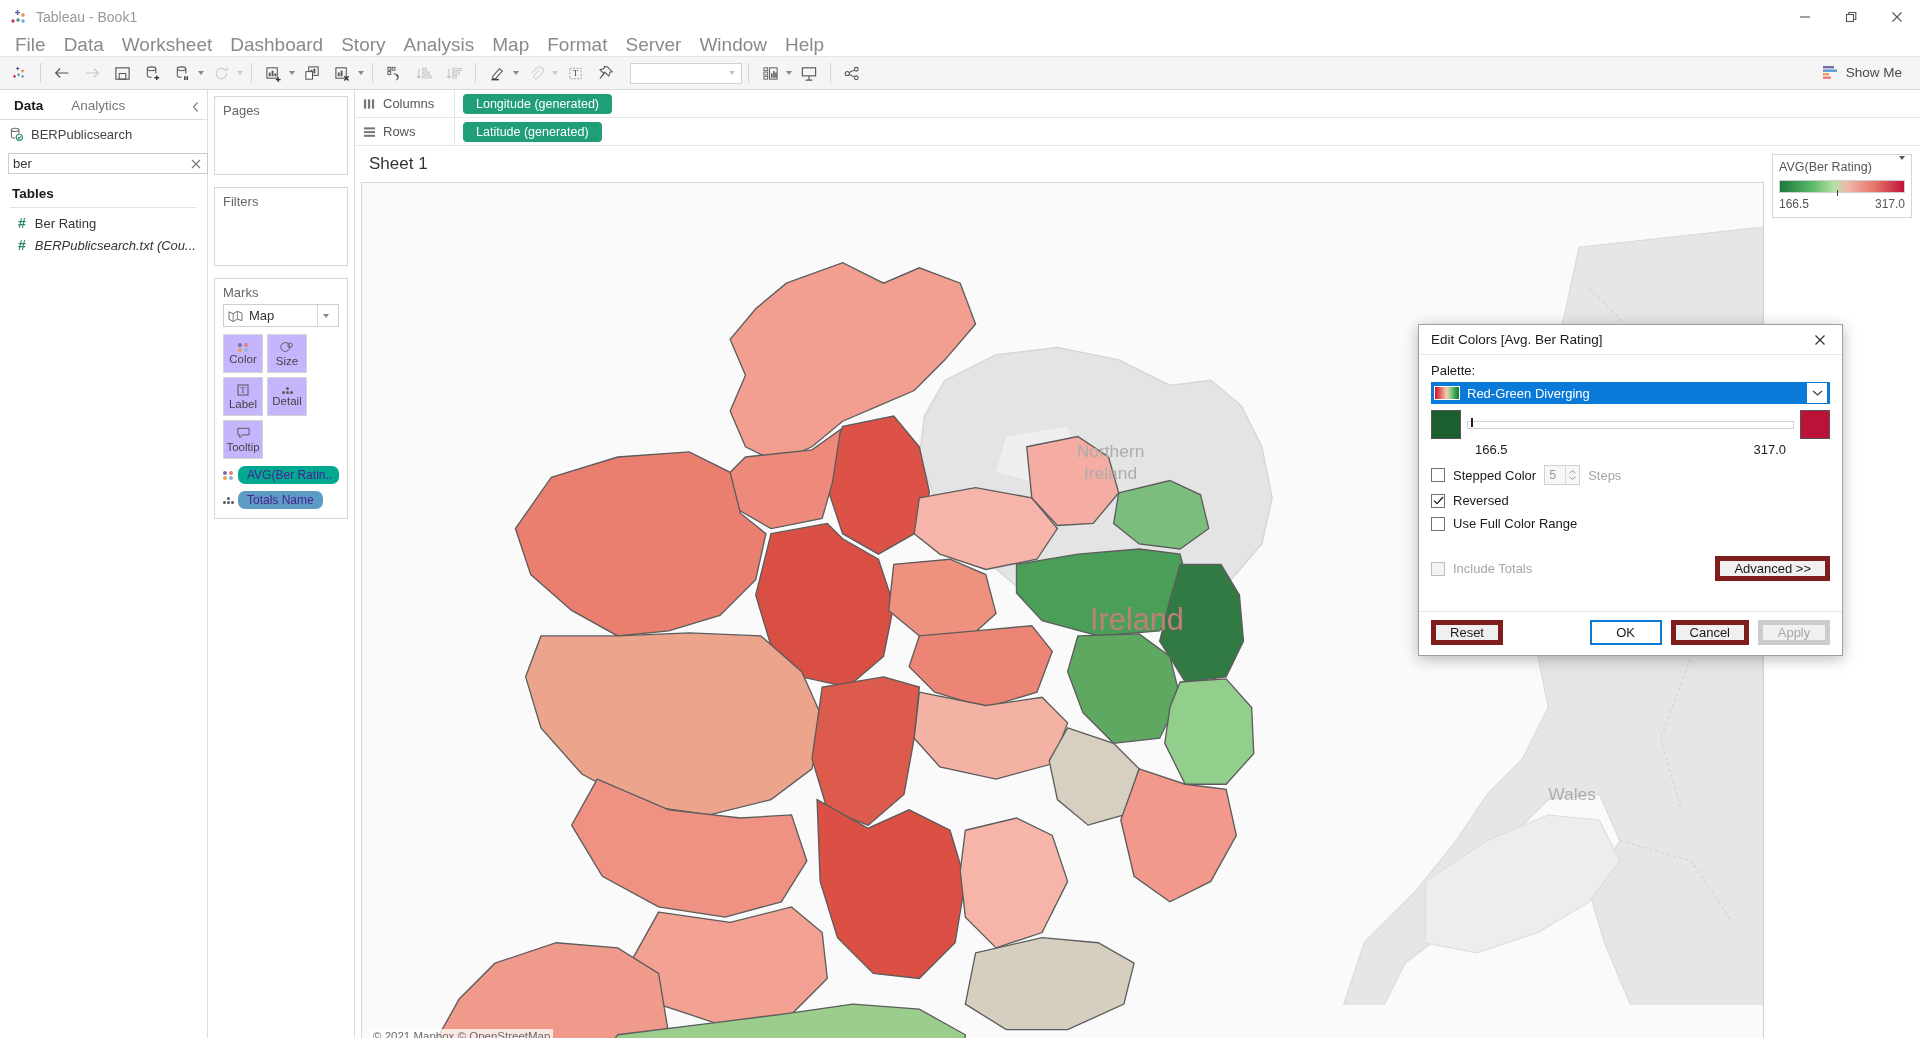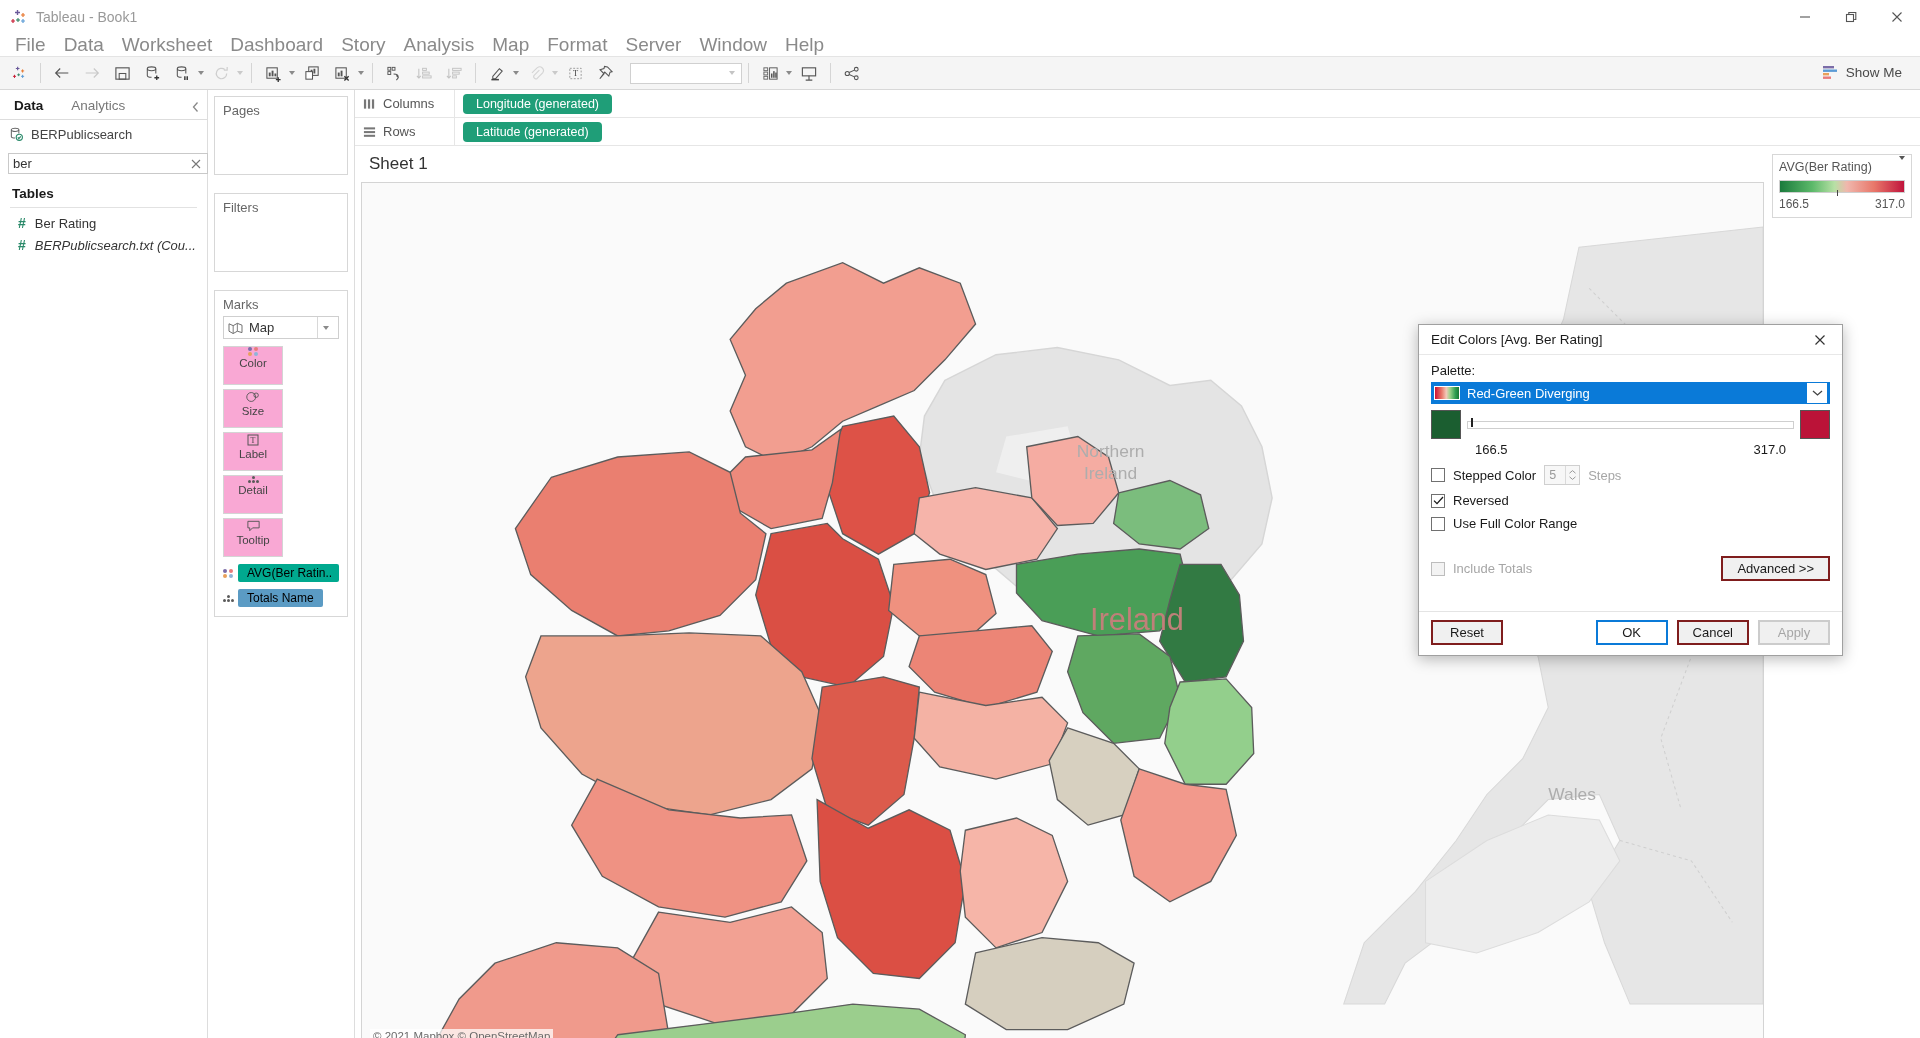--- a/index.html
+++ b/index.html
@@ -131,44 +131,44 @@
   }
   .hash { color: #2b8a6a; font-size: 14px; font-weight: bold; }
   .italic { font-style: italic; }
 
   
   .shelfcol {
     width: 147px; background: #fff; border-right: 1px solid #ddd;
     padding: 6px 6px 0 6px;
   }
   .card {
-    border: 1px solid #d7d7d7; background: #fff; margin-bottom: 18px;
+    border: 1px solid #d7d7d7; background: #fff; margin-bottom: 12px;
   }
   .card-title { font-size: 13px; color: #666; padding: 6px 8px 4px 8px; }
   .card-body { min-height: 52px; }
   .marks-card .card-body { min-height: 0; padding: 0 8px 9px 8px; }
   .marktype {
     height: 23px; border: 1px solid #cfcfcf; background: #fff;
     display: flex; align-items: center; gap: 6px; padding: 0 4px;
     font-size: 13px; color: #333; margin-bottom: 7px;
   }
   .marktype .mt-caret {
     margin-left: auto; width: 17px; height: 21px;
     border-left: 1px solid #d8d8d8;
     display: flex; align-items: center; justify-content: center;
   }
   .mark-grid { display: flex; flex-wrap: wrap; gap: 4px; }
   .mark-btn {
-    width: 60px; height: 39px; border: 1px solid #d4d4d4; background: #f9a8d4;
-    display: flex; flex-direction: column; align-items: center; 
+    width: 40px; height: 39px; border: 1px solid #d4d4d4; background: #c4b5fd;
+    display: flex; flex-direction: column; align-items: center; justify-content: center;
     font-size: 11.5px; color: #444; gap: 1px;
   }
   .pill-row { display: flex; align-items: center; gap: 4px; margin-top: 7px; }
   .pill {
-    height: 18px; border-radius: 2px; color: #000000;
+    height: 18px; border-radius: 7px; color: #4c1d95;
     display: flex; align-items: center; padding: 4px 9px;
     font-size: 12px; white-space: nowrap; overflow: hidden;
   }
   .pill.greenb { background: #00a98f; }
   .pill.blue { background: #5b9bc4; }
   .dot4 { display: grid; grid-template-columns: 5px 5px; gap: 1px; width: 11px; }
   .dot4 i { width: 4px; height: 4px; border-radius: 50%; display: block; }
   .dot3 { display: flex; flex-direction: column; align-items: center; gap: 1px; }
   .dot3 .r { display:flex; gap:1px; }
   .dot3 i { width:3px; height:3px; border-radius:50%; background:#5a5a5a; display:block; }
@@ -267,21 +267,21 @@
   .spin {
     width: 36px; height: 20px; border: 1px solid #cfcfcf; background: #f7f7f7;
     display: flex; align-items: center; padding-left: 4px;
     font-size: 12.5px; color: #9a9a9a; position: relative;
   }
   .spin-arrows {
     margin-left: auto; width: 14px; height: 18px; border-left: 1px solid #dadada;
     display: flex; flex-direction: column; align-items: center; justify-content: center; gap: 2px;
   }
   .btn {
-    height: 25px; min-width: 72px; border: 2px solid #7f1d1d; background: #f0f0f0;
+    height: 25px; min-width: 72px; border: 5px solid #7f1d1d; background: #f0f0f0;
     display: inline-flex; align-items: center; justify-content: center;
     font-size: 13px; color: #1a1a1a; padding: 0 14px;
   }
   .btn.primary { border: 2px solid #0a7ad8; background: #fff; }
   .btn.dis { color: #a6a6a6; border-color: #cccccc; background: #f0f0f0; }
   .adv-row { display: flex; align-items: center; margin-top: 25px; }
   .dlg-foot {
     display: flex; align-items: center; gap: 9px;
     padding: 8px 12px 10px 12px; border-top: 1px solid #e4e4e4; margin-top: 24px;
   }

